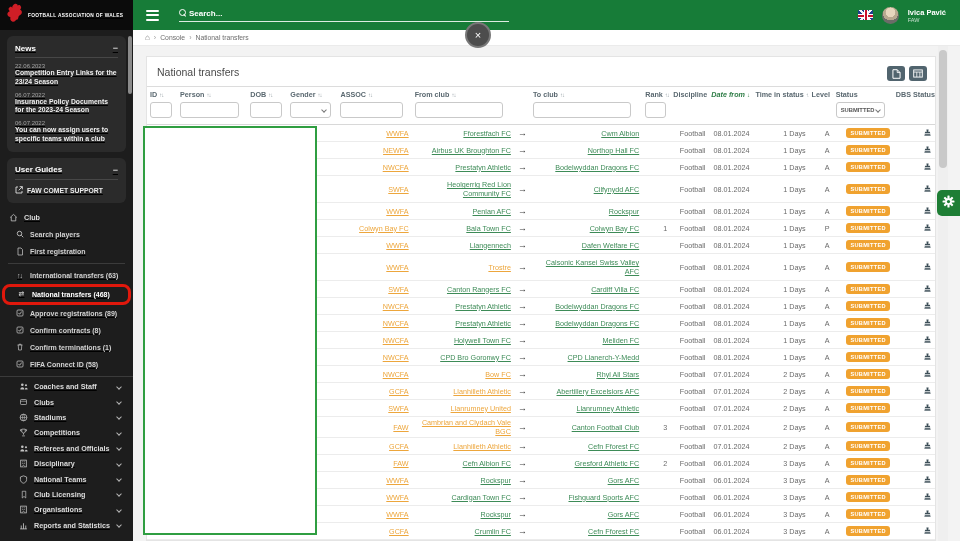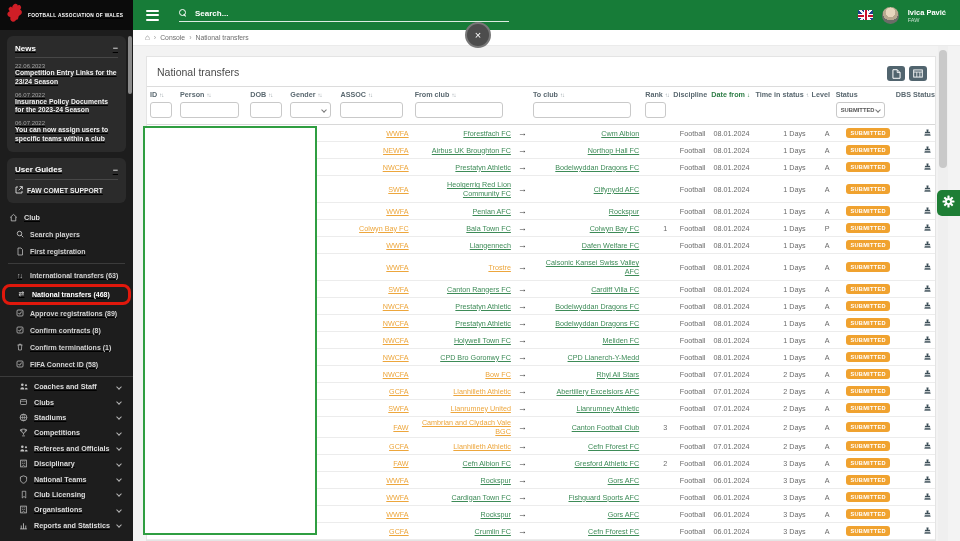--- a/index.html
+++ b/index.html
@@ -35,21 +35,21 @@
   #nav-sections { border-top:1px solid #3b3b3b; margin-top:3px; padding-top:2px; }
   #nav-sections .nav-item { height:15.4px;padding-left:18px; }
   .nav-sub.hl { border:3px solid #e0180c; border-radius:8px; margin:0 2px; padding-left:11px; height:21px; color:#fff; }
   #side-scroll-thumb { position:absolute; right:1px; top:36px; width:4px; height:58px; background:#8b8b8b; border-radius:2px; }
 
   
   #topbar { position:absolute; left:133px; top:0; width:827px; height:30px; background:#177c38;
     display:flex; align-items:center; z-index:3; }
   #hamburger { margin-left:13px; display:flex; flex-direction:column; gap:2.5px; cursor:pointer; }
   #hamburger span { width:13px; height:2px; background:#fff; border-radius:1px; }
-  #search-wrap { margin-left:20px; display:flex; align-items:center; gap:8px; width:330px;
+  #search-wrap { margin-left:20px; display:flex; align-items:center; gap:2px; width:330px;
     border-bottom:1px solid rgba(255,255,255,.85); padding-bottom:3px; }
   .mag { position:relative; width:8px; height:8px; }
   .mag::before { content:""; position:absolute; left:0; top:0; width:5px; height:5px;
     border:1.2px solid #fff; border-radius:50%; }
   .mag::after { content:""; position:absolute; left:5.4px; top:5.4px; width:3.4px; height:1.3px;
     background:#fff; transform:rotate(45deg); transform-origin:0 0; }
   #search-input { background:transparent; border:none; outline:none; color:#fff;
     font-size:8px; font-weight:bold; width:280px; font-family:inherit; }
   #search-input::placeholder { color:#fff; opacity:1; }
   #topbar-right { margin-left:auto; margin-right:14px; display:flex; align-items:center; gap:9px; }
@@ -80,21 +80,21 @@
   #card-head { display:flex; justify-content:space-between; align-items:flex-start; padding:9px 8px 5px 10px; }
   #page-title { font-size:10.5px; color:#4a4a4a; }
   #card-actions { display:flex; gap:4px; }
   .act-btn { width:18px; height:15px; background:#51646e; border-radius:3px;
     display:flex; align-items:center; justify-content:center; cursor:pointer; }
   table { width:100%; border-collapse:collapse; table-layout:fixed; }
   thead th { text-align:left; font-size:7.2px; font-weight:bold; color:#5a6870; padding:3px 3px 1px 3px; }
   tr.th-labels th { border-top:1px solid #dcdcdc; white-space:nowrap; overflow:hidden; }
   tr.th-filters th { padding:2px 3px 6px 3px; border-bottom:1px solid #d8d8d8; }
   .sort { font-size:6px; color:#9aa4aa; letter-spacing:-1px; margin-left:2px; }
-  .sorted-label { color:#2e7d46; }
+  .sorted-label { color:#2e7d46;font-style:italic; }
   .sort.active { color:#2e7d46; }
   .f-input { width:92%; height:16px; border:1px solid #c9c9c9; border-radius:3px; font-size:7px; padding:0 3px; font-family:inherit; }
   .f-select { width:92%; height:16px; border:1px solid #c9c9c9; border-radius:3px;
     display:flex; align-items:center; justify-content:space-between; padding:0 4px; font-size:5.8px; color:#555; cursor:pointer; }
   .f-select .chev { border-color:#777; margin:0; }
   tbody tr { height:17px;text-align:right; }
   tbody tr.tall { height:27px; }
   tbody td { font-size:7.2px; color:#6a6a6a; padding:1px 3px; border-bottom:1px solid #ececec;
     overflow:hidden; vertical-align:middle; }
   tbody a { text-decoration:underline; cursor:pointer; line-height:1.25; display:inline-block; }

